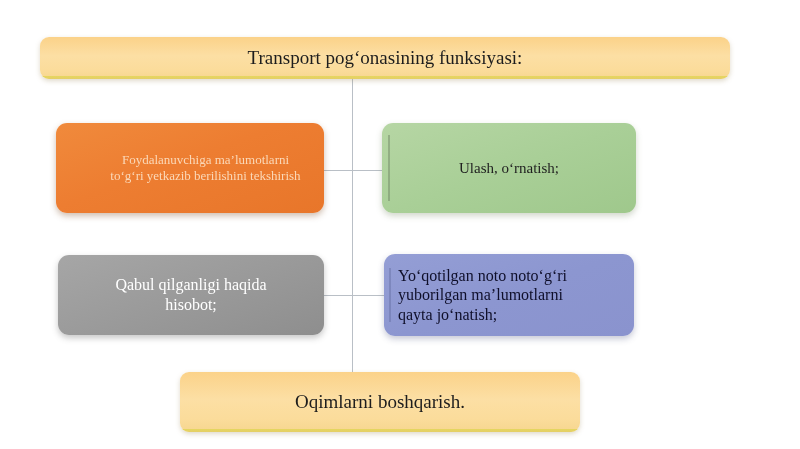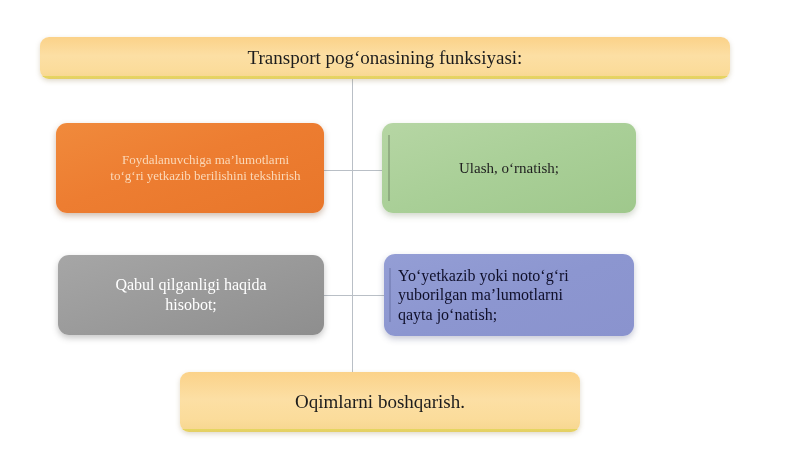--- a/index.html
+++ b/index.html
@@ -147,21 +147,21 @@
 hisobot;</span>
   </div>
 
   <div class="node" id="node-green">
     <span class="seam"></span>
     <span class="txt">Ulash, o‘rnatish;</span>
   </div>
 
   <div class="node" id="node-blue">
     <span class="seam"></span>
-    <span class="txt">Yo‘yetkazib yoki noto‘g‘ri
+    <span class="txt">Yo‘qotilgan noto noto‘g‘ri
 yuborilgan ma’lumotlarni
 qayta jo‘natish;</span>
   </div>
 
   <div class="node banner" id="node-bottom">
     <span class="txt">Oqimlarni boshqarish.</span>
   </div>
 
 </div>
 

